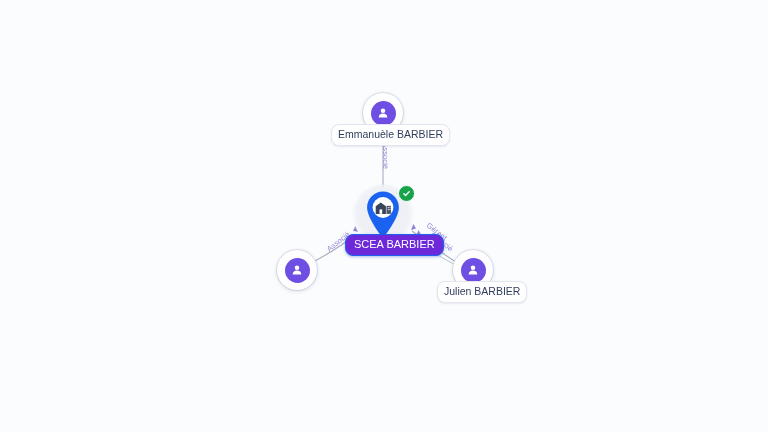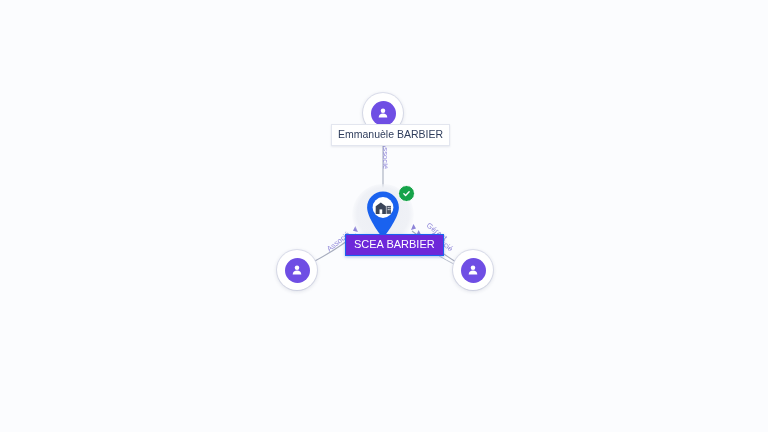--- a/index.html
+++ b/index.html
@@ -91,21 +91,21 @@
     align-items: center;
     justify-content: center;
     z-index: 3;
   }
 
   
   .node-label {
     position: absolute;
     background: #ffffff;
     border: 1px solid #e3e6ef;
-    border-radius: 0;
+    border-radius: 8px;
     color: #2f3d5c;
     font-size: 10.5px;
     line-height: 1;
     padding: 4px 6px 5px;
     white-space: nowrap;
     box-shadow: 0 1px 2px rgba(40,50,90,.10);
     z-index: 7;
   }
   .node-label.primary {
     background: #6d28d9;
@@ -203,14 +203,15 @@
   </div>
 
   <div class="person-node" style="left:453px; top:250px;">
     <div class="person-disc">
       <svg width="14" height="14" viewBox="0 0 24 24" fill="#ffffff">
         <circle cx="12" cy="8" r="3.9"></circle>
         <path d="M4.6 19.6c0-4.2 3.3-6.6 7.4-6.6s7.4 2.4 7.4 6.6z"></path>
       </svg>
     </div>
   </div>
+  <div class="node-label" style="left:437px; top:281px;">Julien BARBIER</div>
 
 </div>
 
 </body></html>

